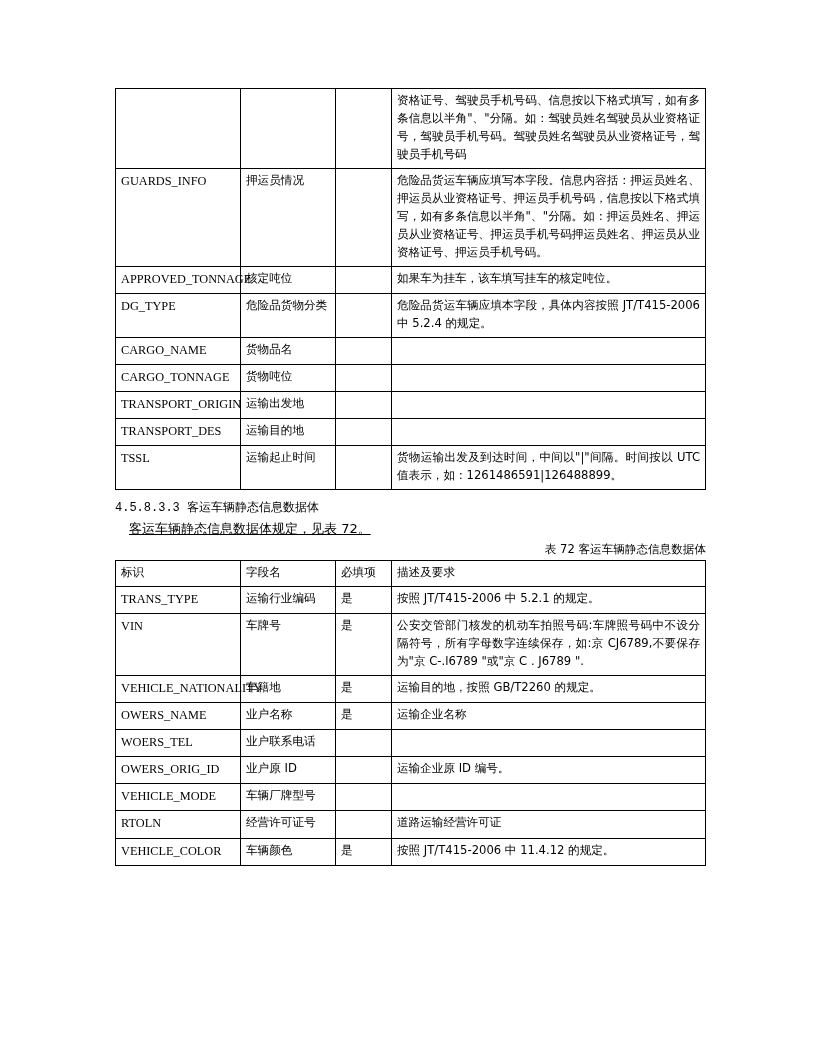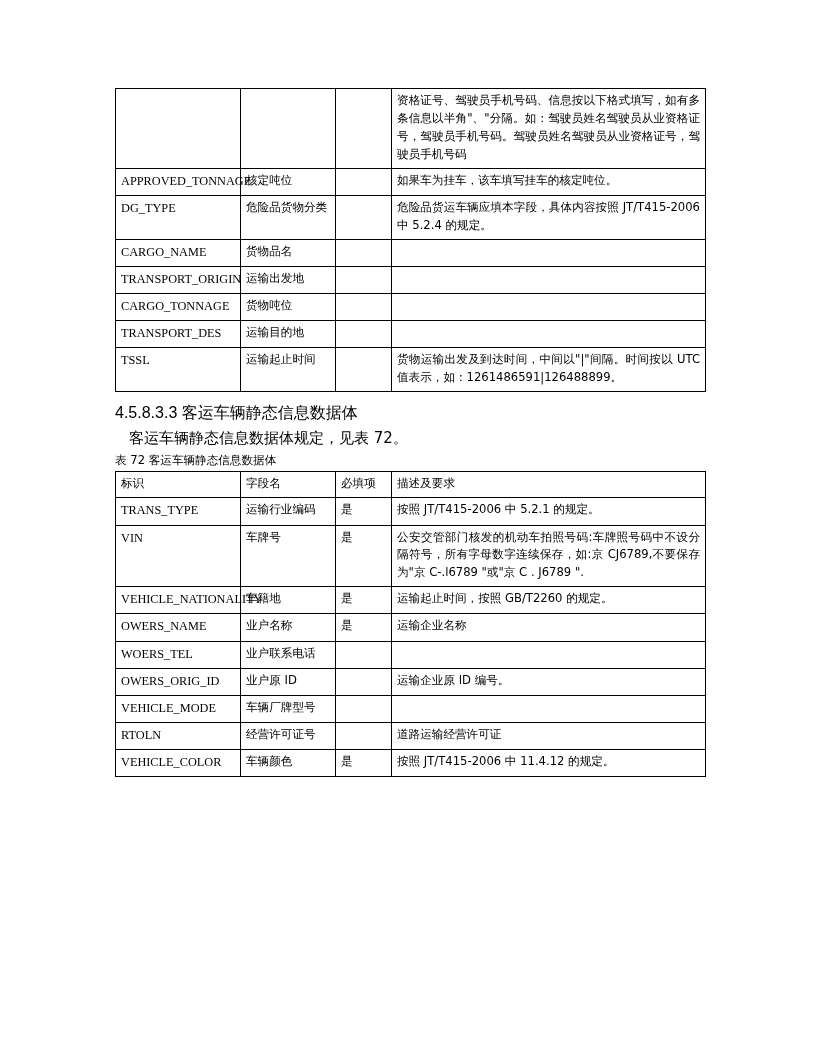--- a/index.html
+++ b/index.html
@@ -43,35 +43,36 @@
     font-size: 11.6px;
   }
   .latin {
     font-family: "Liberation Serif", serif;
   }
   .desc-cell {
     text-align: justify;
     text-justify: inter-ideograph;
   }
   .sec-head {
-    font-family: Liberation Sans, sans-serif;
-    font-size: 16px;
+    font-family: Liberation Mono, monospace;
+    font-size: 12px;
     margin: 9px 0 2px 0;
     line-height: 1.5;
   }
   .sec-para {
     font-family: "DejaVu Sans", sans-serif;
-    font-size: 15px;
+    font-size: 13px;
     margin: 0 0 4px 14px;
     line-height: 1.5;
+    text-decoration: underline;
   }
   .table-caption {
     font-family: "DejaVu Sans", sans-serif;
     font-size: 11.6px;
-    text-align: left;
+    text-align: right;
     margin: 2px 0 3px 0;
   }
   .hdr td {
     font-weight: normal;
   }
 </style>
 </head>
 <body>
 
 <div class="page">
@@ -84,46 +85,52 @@
         <col class="col-desc">
     </colgroup>
     <tbody>
       <tr>
         <td class="latin"></td>
         <td class="cjk"></td>
         <td class="cjk"></td>
         <td class="cjk desc-cell">资格证号、驾驶员手机号码、信息按以下格式填写，如有多条信息以半角"、"分隔。如：驾驶员姓名驾驶员从业资格证号，驾驶员手机号码。驾驶员姓名驾驶员从业资格证号，驾驶员手机号码</td>
       </tr>
       <tr>
+        <td class="latin">GUARDS_INFO</td>
+        <td class="cjk">押运员情况</td>
+        <td class="cjk"></td>
+        <td class="cjk desc-cell">危险品货运车辆应填写本字段。信息内容括：押运员姓名、押运员从业资格证号、押运员手机号码，信息按以下格式填写，如有多条信息以半角"、"分隔。如：押运员姓名、押运员从业资格证号、押运员手机号码押运员姓名、押运员从业资格证号、押运员手机号码。</td>
+      </tr>
+      <tr>
         <td class="latin">APPROVED_TONNAGE</td>
         <td class="cjk">核定吨位</td>
         <td class="cjk"></td>
         <td class="cjk desc-cell">如果车为挂车，该车填写挂车的核定吨位。</td>
       </tr>
       <tr>
         <td class="latin">DG_TYPE</td>
         <td class="cjk">危险品货物分类</td>
         <td class="cjk"></td>
         <td class="cjk desc-cell">危险品货运车辆应填本字段，具体内容按照 JT/T415-2006 中 5.2.4 的规定。</td>
       </tr>
       <tr>
         <td class="latin">CARGO_NAME</td>
         <td class="cjk">货物品名</td>
         <td class="cjk"></td>
         <td class="cjk desc-cell"></td>
       </tr>
       <tr>
+        <td class="latin">CARGO_TONNAGE</td>
+        <td class="cjk">货物吨位</td>
+        <td class="cjk"></td>
+        <td class="cjk desc-cell"></td>
+      </tr>
+      <tr>
         <td class="latin">TRANSPORT_ORIGIN</td>
         <td class="cjk">运输出发地</td>
-        <td class="cjk"></td>
-        <td class="cjk desc-cell"></td>
-      </tr>
-      <tr>
-        <td class="latin">CARGO_TONNAGE</td>
-        <td class="cjk">货物吨位</td>
         <td class="cjk"></td>
         <td class="cjk desc-cell"></td>
       </tr>
       <tr>
         <td class="latin">TRANSPORT_DES</td>
         <td class="cjk">运输目的地</td>
         <td class="cjk"></td>
         <td class="cjk desc-cell"></td>
       </tr>
       <tr>
@@ -162,21 +169,21 @@
       <tr>
         <td class="latin">VIN</td>
         <td class="cjk">车牌号</td>
         <td class="cjk">是</td>
         <td class="cjk desc-cell">公安交管部门核发的机动车拍照号码:车牌照号码中不设分隔符号，所有字母数字连续保存，如:京 CJ6789,不要保存为"京 C-.l6789 "或"京 C . J6789 ".</td>
       </tr>
       <tr>
         <td class="latin">VEHICLE_NATIONALITY</td>
         <td class="cjk">车籍地</td>
         <td class="cjk">是</td>
-        <td class="cjk desc-cell">运输起止时间，按照 GB/T2260 的规定。</td>
+        <td class="cjk desc-cell">运输目的地，按照 GB/T2260 的规定。</td>
       </tr>
       <tr>
         <td class="latin">OWERS_NAME</td>
         <td class="cjk">业户名称</td>
         <td class="cjk">是</td>
         <td class="cjk desc-cell">运输企业名称</td>
       </tr>
       <tr>
         <td class="latin">WOERS_TEL</td>
         <td class="cjk">业户联系电话</td>

